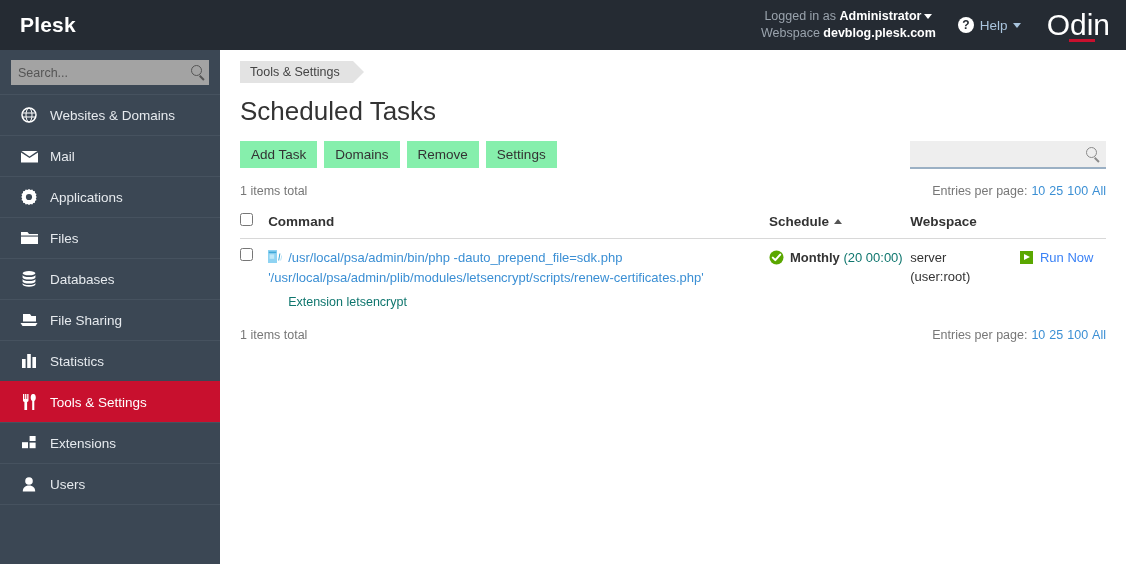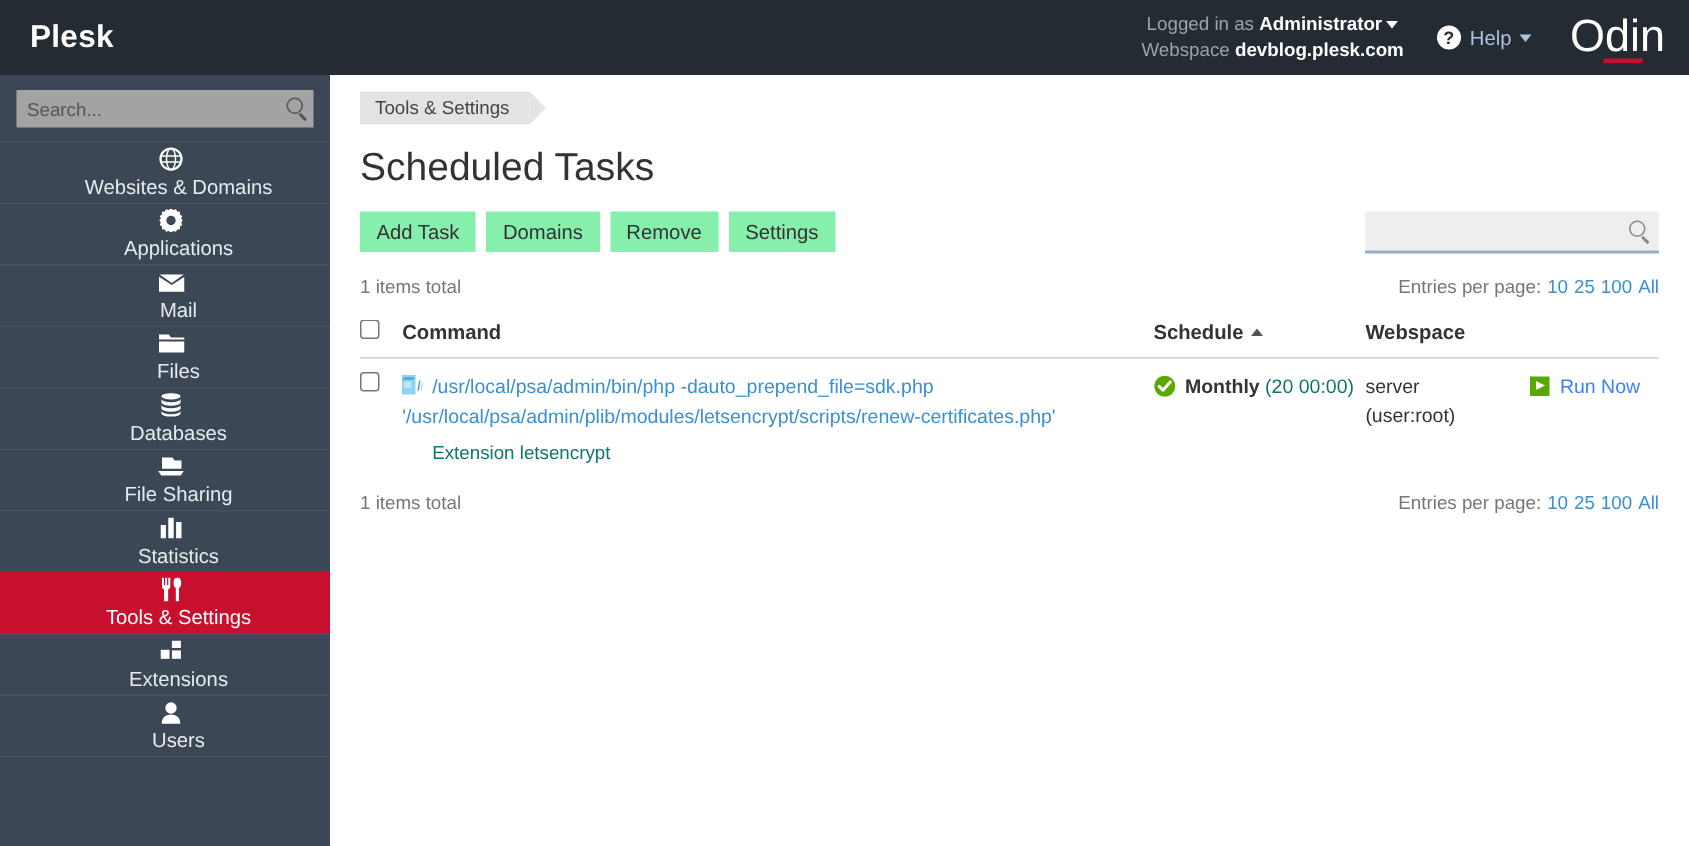--- a/index.html
+++ b/index.html
@@ -84,21 +84,21 @@
     border-radius: 50%;
   }
   .mag::after {
     content: ''; position: absolute; right: -4px; bottom: -3px;
     width: 6px; height: 1.5px; background: #555;
     transform: rotate(45deg);
   }
   .nav-item {
     display: flex; align-items: center; height: 41px;
     padding-left: 18px; color: #e6eaee; font-size: 13.5px;
-    border-top: 1px solid #46525f; cursor: pointer; flex-direction: column;
+    border-top: 1px solid #46525f; cursor: pointer;
   }
   .nav-item.active { background: #c8102e; color: #ffffff; border-top-color: #c8102e; }
   .nav-icon {
     width: 22px; margin-right: 10px; display: flex;
     align-items: center; justify-content: center;
     color: #ffffff; flex: 0 0 22px;
   }
   .nav-icon svg { display: block; }
 
   
@@ -252,36 +252,36 @@
             <circle cx="8" cy="8" r="7" fill="none" stroke="#fff" stroke-width="1.5"></circle>
             <ellipse cx="8" cy="8" rx="3" ry="7" fill="none" stroke="#fff" stroke-width="1"></ellipse>
             <path d="M1.5 6 H14.5 M1.5 10 H14.5" stroke="#fff" stroke-width="1"></path>
           </svg>
       </span>
       <span>Websites &amp; Domains</span>
     </div>
 
     <div class="nav-item">
       <span class="nav-icon">
+        <svg width="17" height="13" viewBox="0 0 17 13">
+            <path d="M0 2.5 L8.5 8 L17 2.5 L17 12.5 L0 12.5 Z" fill="#fff"></path>
+            <path d="M0.5 1 L16.5 1 L8.5 6.6 Z" fill="#fff"></path>
+          </svg>
+      </span>
+      <span>Mail</span>
+    </div>
+
+    <div class="nav-item">
+      <span class="nav-icon">
         <svg width="16" height="16" viewBox="0 0 16 16">
             <path fill="#fff" d="M8 0 L9.6 1 L11.3 .5 L12.2 2 L14 2.2 L14 4 L15.5 5 L14.8 6.7 L15.8 8 L14.8 9.3 L15.5 11 L14 12 L14 13.8 L12.2 14 L11.3 15.5 L9.6 15 L8 16 L6.4 15 L4.7 15.5 L3.8 14 L2 13.8 L2 12 L.5 11 L1.2 9.3 L.2 8 L1.2 6.7 L.5 5 L2 4 L2 2.2 L3.8 2 L4.7 .5 L6.4 1 Z"></path>
             <circle cx="8" cy="8" r="3.1" fill="#3b4754"></circle>
           </svg>
       </span>
       <span>Applications</span>
-    </div>
-
-    <div class="nav-item">
-      <span class="nav-icon">
-        <svg width="17" height="13" viewBox="0 0 17 13">
-            <path d="M0 2.5 L8.5 8 L17 2.5 L17 12.5 L0 12.5 Z" fill="#fff"></path>
-            <path d="M0.5 1 L16.5 1 L8.5 6.6 Z" fill="#fff"></path>
-          </svg>
-      </span>
-      <span>Mail</span>
     </div>
 
     <div class="nav-item">
       <span class="nav-icon">
         <svg width="17" height="14" viewBox="0 0 17 14">
             <path fill="#fff" d="M0 1 H6.5 L8 3 H17 V4.4 H0 Z"></path>
             <path fill="#fff" d="M0 5.6 H17 V13 H0 Z"></path>
           </svg>
       </span>
       <span>Files</span>

